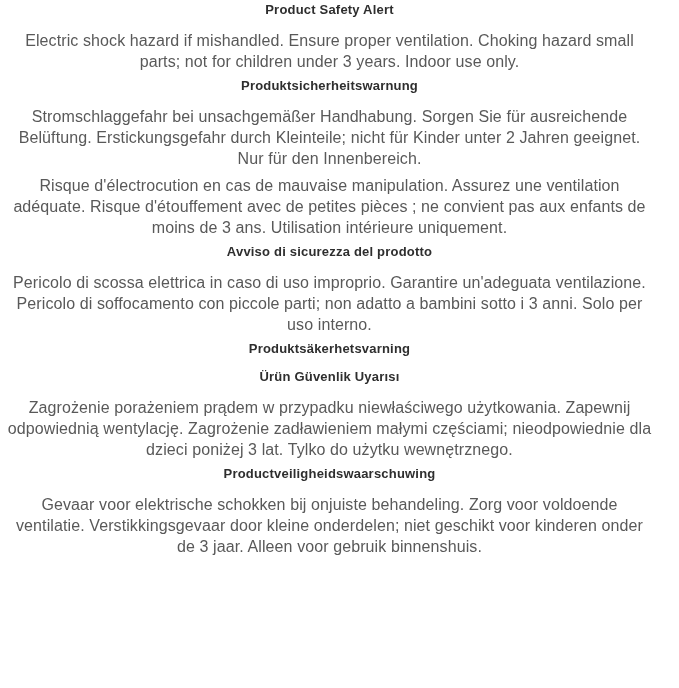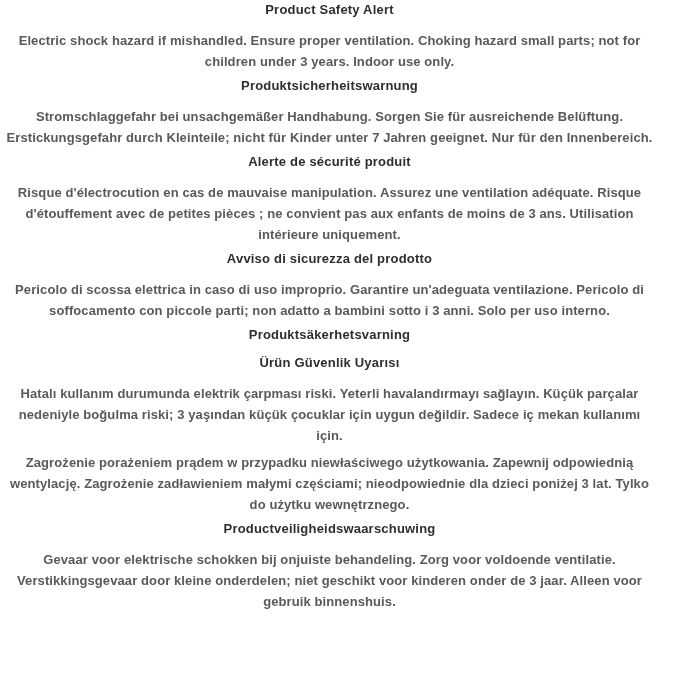--- a/index.html
+++ b/index.html
@@ -18,63 +18,61 @@
   }
   .safety-section h2 {
     font-size: 13px;
     line-height: 15px;
     font-weight: 700;
     color: #2e2e2e;
     letter-spacing: 0.2px;
     margin: 0 0 13px 0;
   }
   .safety-section p {
-    font-size: 13px;
+    font-size: 16px;
     line-height: 21px;
-    font-weight: 700;
+    font-weight: 400;
     color: #595959;
     letter-spacing: 0.1px;
     margin: 0 0 6px 0;
   }
 </style>
 </head>
 <body>
 
 <main class="notice">
 
   <section class="safety-section">
     <h2>Product Safety Alert</h2>
     <p>Electric shock hazard if mishandled. Ensure proper ventilation. Choking hazard small parts; not for children under 3 years. Indoor use only.</p>
   </section>
 
   <section class="safety-section">
     <h2>Produktsicherheitswarnung</h2>
-    <p>Stromschlaggefahr bei unsachgemäßer Handhabung. Sorgen Sie für ausreichende Belüftung. Erstickungsgefahr durch Kleinteile; nicht für Kinder unter 7 Jahren geeignet. Nur für den Innenbereich.</p>
+    <p>Stromschlaggefahr bei unsachgemäßer Handhabung. Sorgen Sie für ausreichende Belüftung. Erstickungsgefahr durch Kleinteile; nicht für Kinder unter 2 Jahren geeignet. Nur für den Innenbereich.</p>
   </section>
 
   <section class="safety-section">
-    <h2>Alerte de sécurité produit</h2>
     <p>Risque d'électrocution en cas de mauvaise manipulation. Assurez une ventilation adéquate. Risque d'étouffement avec de petites pièces ; ne convient pas aux enfants de moins de 3 ans. Utilisation intérieure uniquement.</p>
   </section>
 
   <section class="safety-section">
   </section>
 
   <section class="safety-section">
     <h2>Avviso di sicurezza del prodotto</h2>
     <p>Pericolo di scossa elettrica in caso di uso improprio. Garantire un'adeguata ventilazione. Pericolo di soffocamento con piccole parti; non adatto a bambini sotto i 3 anni. Solo per uso interno.</p>
   </section>
 
   <section class="safety-section">
     <h2>Produktsäkerhetsvarning</h2>
   </section>
 
   <section class="safety-section">
     <h2>Ürün Güvenlik Uyarısı</h2>
-    <p>Hatalı kullanım durumunda elektrik çarpması riski. Yeterli havalandırmayı sağlayın. Küçük parçalar nedeniyle boğulma riski; 3 yaşından küçük çocuklar için uygun değildir. Sadece iç mekan kullanımı için.</p>
   </section>
 
   <section class="safety-section">
     <p>Zagrożenie porażeniem prądem w przypadku niewłaściwego użytkowania. Zapewnij odpowiednią wentylację. Zagrożenie zadławieniem małymi częściami; nieodpowiednie dla dzieci poniżej 3 lat. Tylko do użytku wewnętrznego.</p>
   </section>
 
   <section class="safety-section">
     <h2>Productveiligheidswaarschuwing</h2>
     <p>Gevaar voor elektrische schokken bij onjuiste behandeling. Zorg voor voldoende ventilatie. Verstikkingsgevaar door kleine onderdelen; niet geschikt voor kinderen onder de 3 jaar. Alleen voor gebruik binnenshuis.</p>
   </section>

